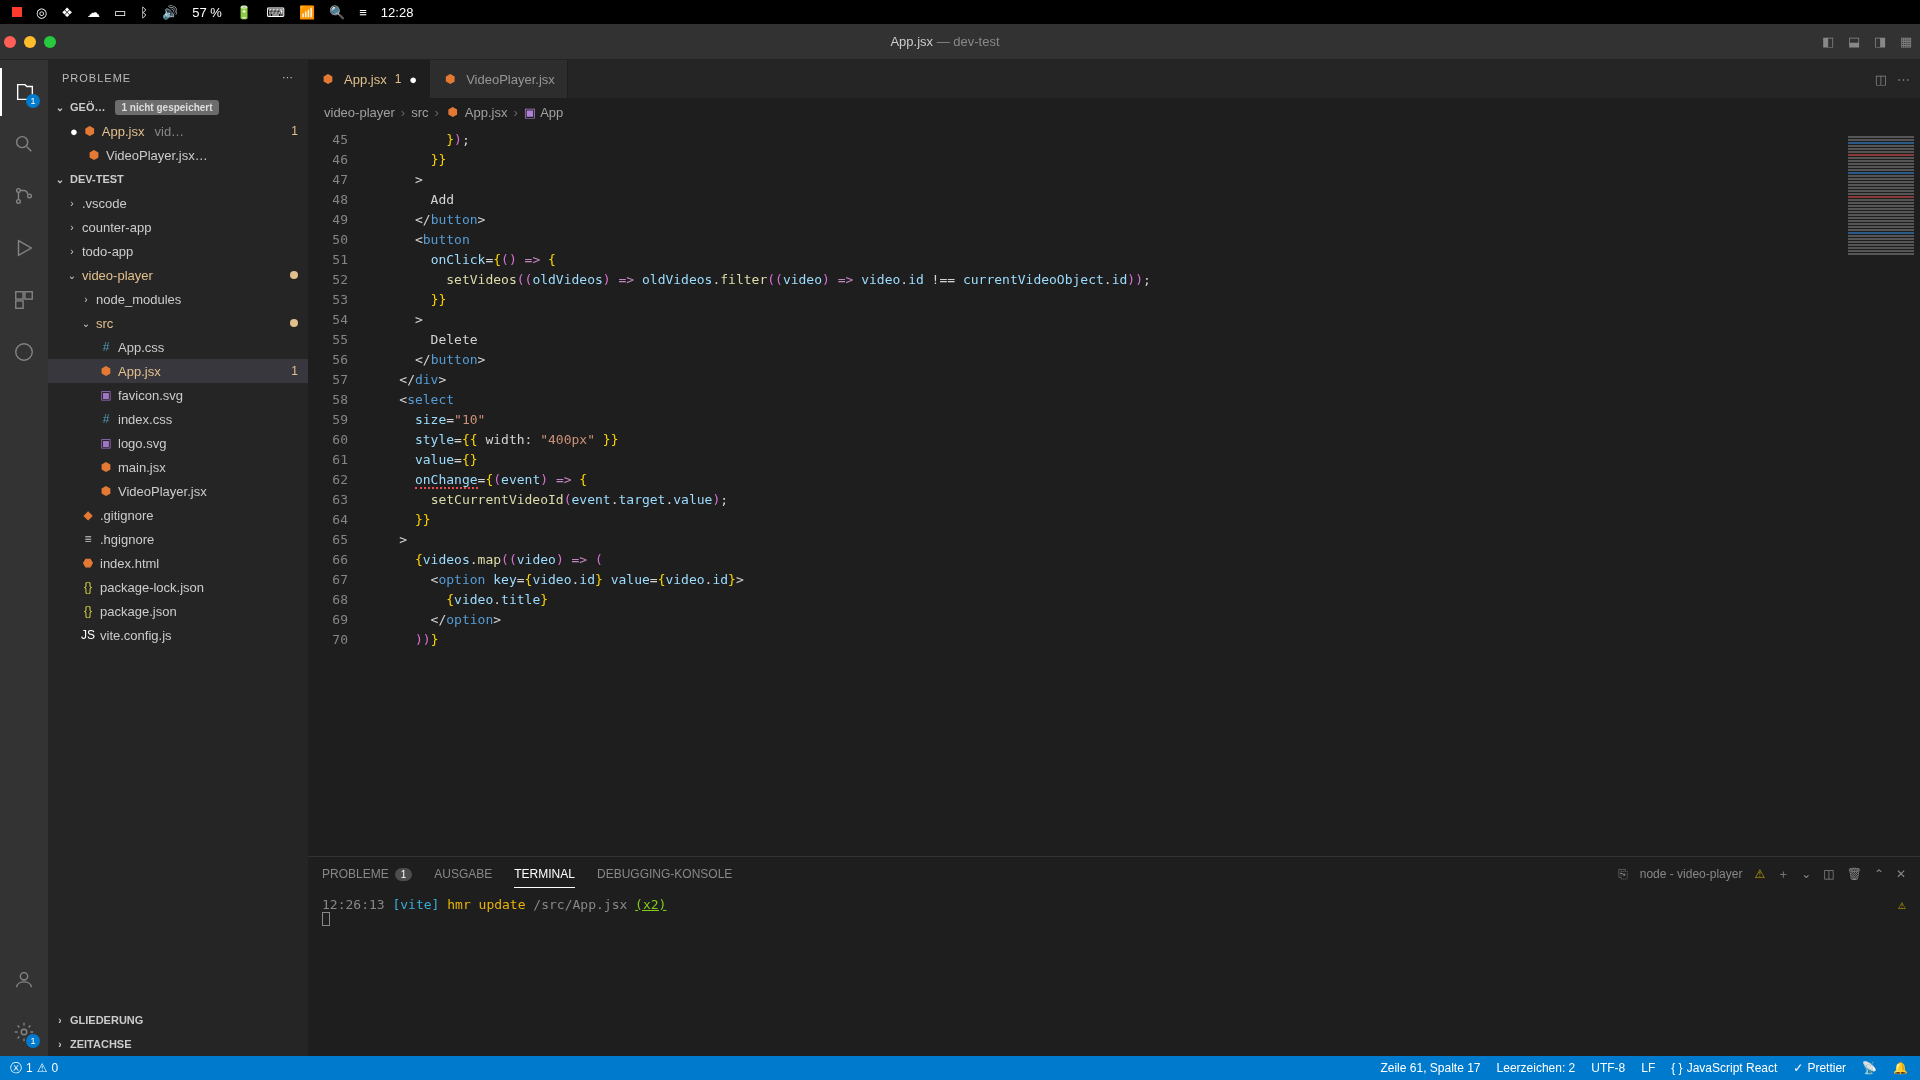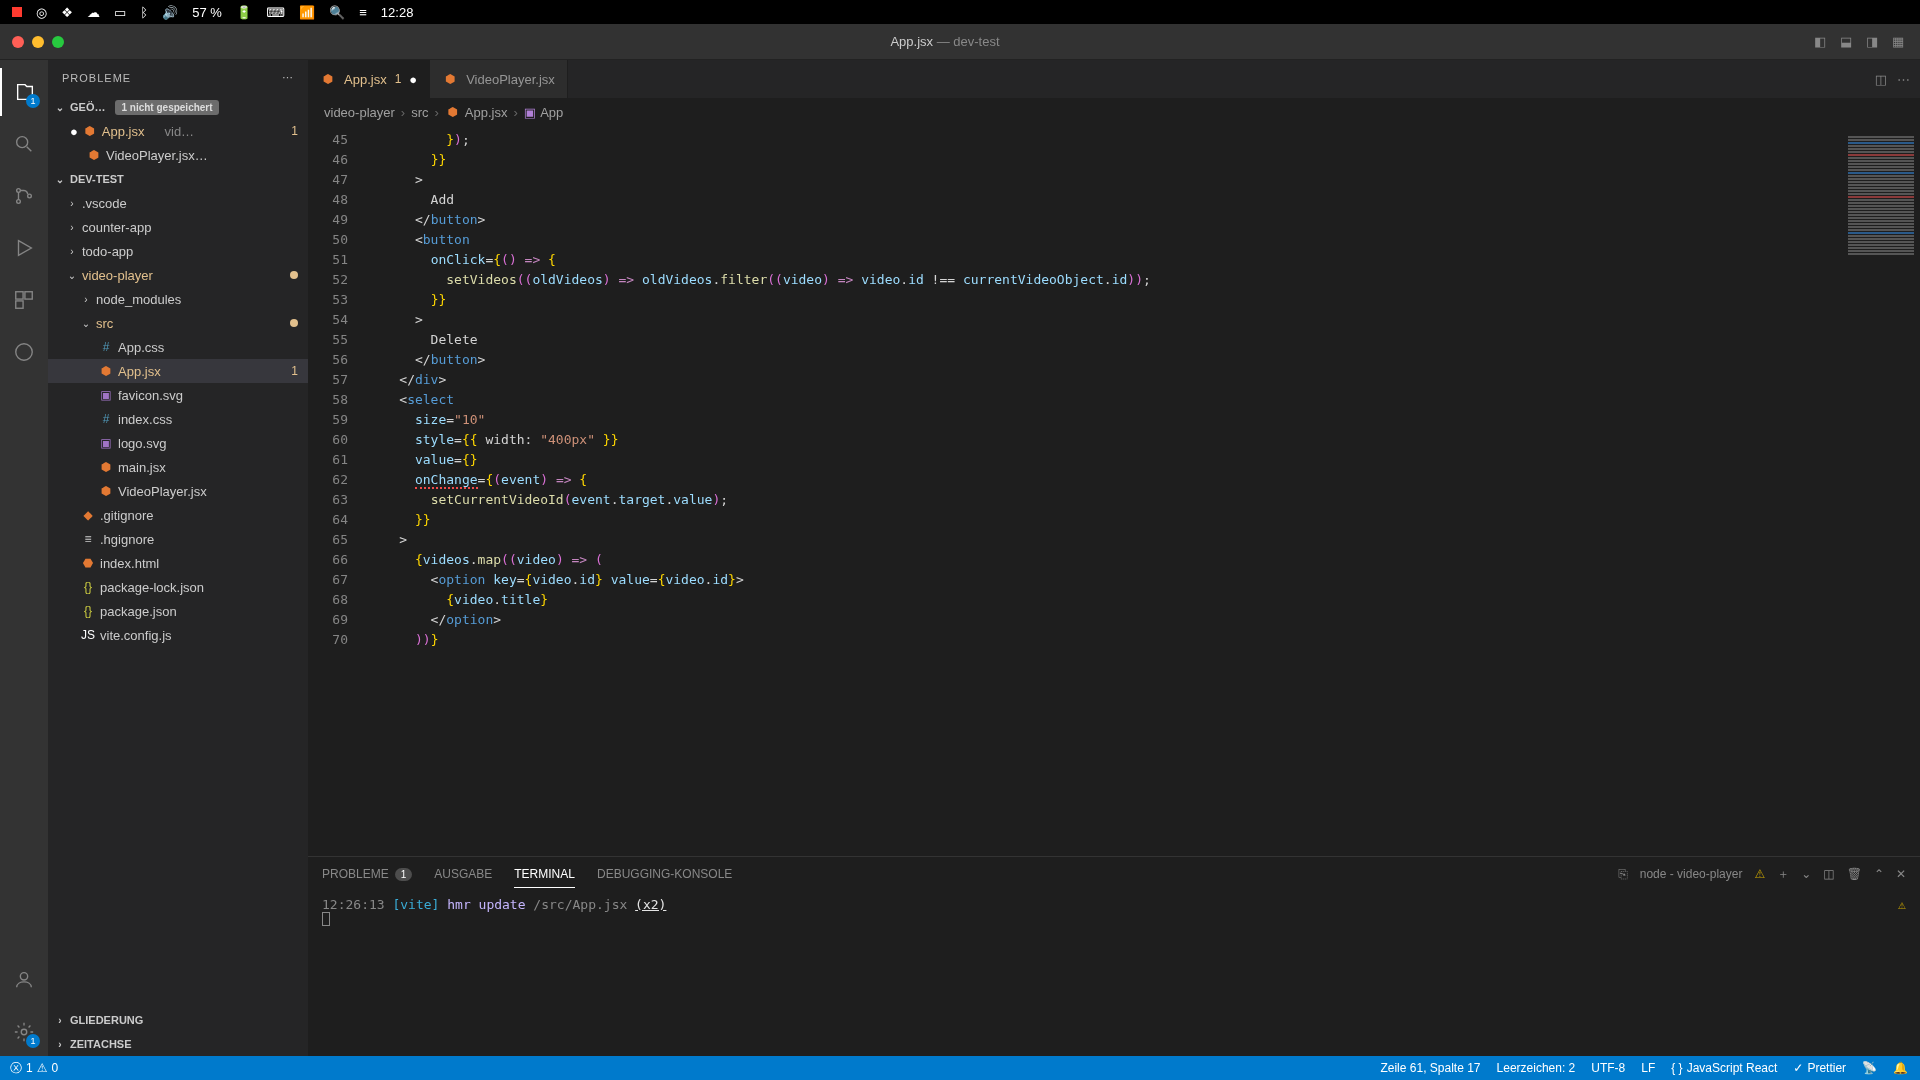--- a/index.html
+++ b/index.html
@@ -28,21 +28,21 @@
 .menubar-right { display: flex; align-items: center; gap: 14px; }
 .apple-logo { font-size: 15px; }
 .menubar-left span:nth-child(2) { font-weight: 600; }
 
 
 .window-titlebar {
   height: 36px;
   background: #323232;
   display: flex;
   align-items: center;
-  padding: 0 12px;
+  padding: 0 4px;
   border-bottom: 1px solid #222;
 }
 .traffic-lights { display: flex; gap: 8px; margin-right: 12px; }
 .tl { width: 12px; height: 12px; border-radius: 50%; }
 .tl-red { background: #ff5f56; }
 .tl-yellow { background: #ffbd2e; }
 .tl-green { background: #27c93f; }
 .window-title { flex: 1; text-align: center; color: #ccc; font-size: 13px; }
 .window-title .dim { color: #888; }
 .window-actions { display: flex; gap: 10px; color: #888; }
@@ -233,23 +233,23 @@
 .terminal-body {
   flex: 1;
   font-family: Menlo, Consolas, monospace;
   font-size: 13px;
   padding: 6px 14px;
   color: #ccc;
   position: relative;
 }
 .term-time { color: #888; }
 .term-vite { color: #3aacd6; }
-.term-cmd { color: #c4b5fd; }
+.term-cmd { color: #eab308; }
 .term-path { color: #888; }
-.term-count { color: #e5e5e5; text-decoration: underline; }
+.term-count { color: #84cc16; text-decoration: underline; }
 .warn-icon { position: absolute; top: 6px; right: 14px; color: #cca700; }
 
 
 .status-bar {
   height: 24px;
   background: #007acc;
   color: #fff;
   display: flex;
   align-items: center;
   font-size: 12px;
@@ -370,21 +370,21 @@
       <div class="open-editors-header">
         <span>GEÖ…</span>
         <span class="open-editors-badge">1 nicht gespeichert</span>
       </div>
     </div>
     <div class="tree">
       <div class="tree-row modified" style="padding-left:22px;">
         <span style="color:#fff;">●</span>
         <span class="file-icon jsx">⬢</span>
         <span>App.jsx</span>
-        <span style="color:#888;margin-left:16px;">vid…</span>
+        <span style="color:#888;margin-left:6px;">vid…</span>
         <span class="badge-num">1</span>
       </div>
       <div class="tree-row" style="padding-left:38px;">
         <span class="file-icon jsx">⬢</span>
         <span>VideoPlayer.jsx…</span>
       </div>
     </div>
 
     <div class="sidebar-section-header">
       <span class="chev">⌄</span>

